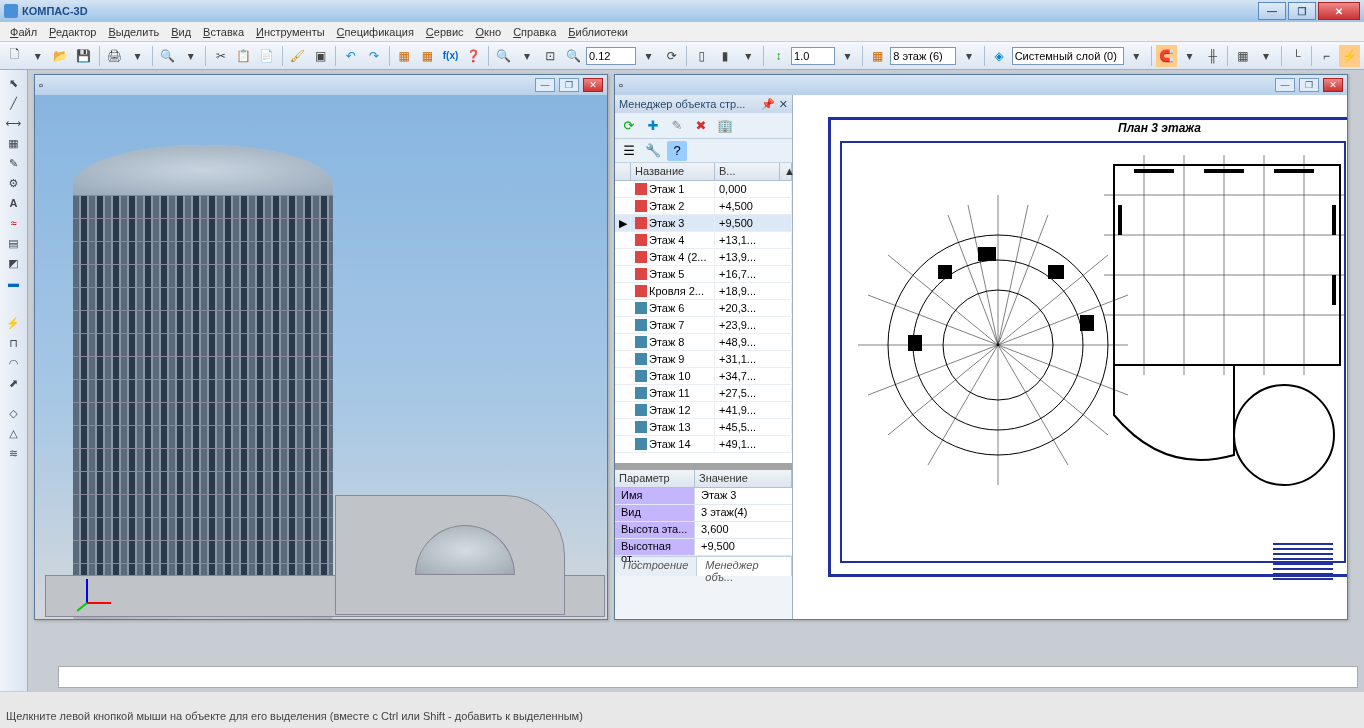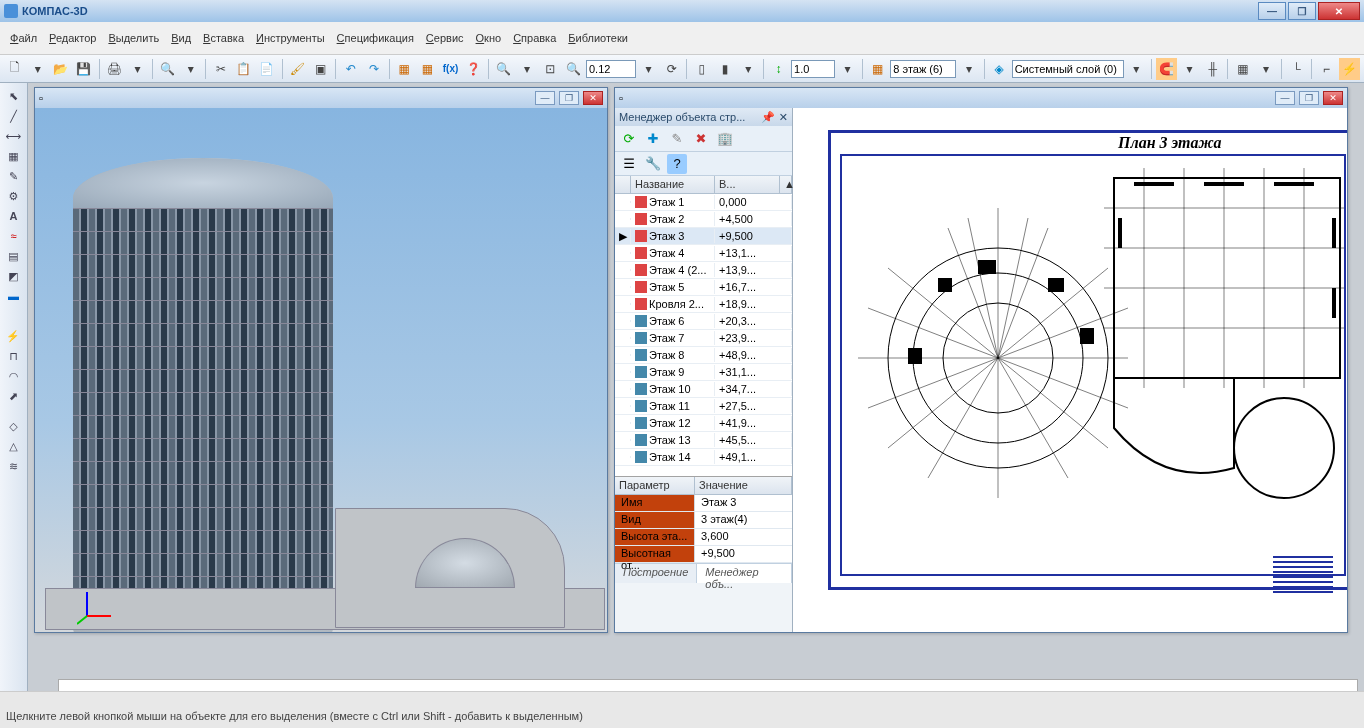--- a/index.html
+++ b/index.html
@@ -4,21 +4,21 @@
 <style>
 * { box-sizing: border-box; margin: 0; padding: 0; font-family: Tahoma, sans-serif; font-size: 11px; }
 body { background: #e8e8e8; width: 1364px; height: 728px; overflow: hidden; }
 
 .titlebar { height: 22px; background: linear-gradient(to bottom, #d5e3f3, #9ec3e8); display: flex; align-items: center; padding: 0 4px; color: #1a4d8a; font-weight: bold; }
 .titlebar .logo { width: 14px; height: 14px; background: #4a90d9; border-radius: 2px; margin-right: 4px; }
 .titlebar .spacer { flex: 1; }
 .winbtn { width: 28px; height: 18px; margin-left: 2px; display: inline-flex; align-items: center; justify-content: center; border: 1px solid #5a8ac0; background: linear-gradient(to bottom,#e0ecf8,#b8d0ea); color: #3a5a80; font-weight: bold; font-size: 10px; }
 .winbtn.close { background: linear-gradient(to bottom,#e88,#c33); border-color: #a22; color: #fff; width: 42px; }
 
-.menubar { height: 20px; background: #f0f0f0; display: flex; align-items: center; padding: 16px 4px; border-bottom: 1px solid #ccc; }
+.menubar { height: 20px; background: #f0f0f0; display: flex; align-items: center; padding: 3px 4px; border-bottom: 1px solid #ccc; }
 .menu-item { padding: 2px 6px; color: #333; }
 .menu-item u { text-decoration: underline; }
 
 .toolbar { height: 28px; background: linear-gradient(to bottom,#f5f8fc,#dce6f2); border-bottom: 1px solid #a0b0c0; display: flex; align-items: center; padding: 0 4px; gap: 2px; }
 .tbbtn { width: 22px; height: 22px; display: inline-flex; align-items: center; justify-content: center; border: 1px solid transparent; font-size: 12px; color: #444; cursor: pointer; }
 .sep { width: 1px; height: 20px; background: #b0c0d0; margin: 0 2px; }
 .tbdrop { height: 18px; border: 1px solid #7a99b8; background: #fff; padding: 0 2px; font-size: 11px; }
 
 .workspace { position: relative; height: 636px; background: #d0d4d8; display: flex; }
 .leftbar { width: 28px; background: linear-gradient(to right,#f0f4fa,#dae4f0); border-right: 1px solid #a0b0c0; display: flex; flex-direction: column; align-items: center; padding-top: 4px; gap: 2px; }
@@ -47,29 +47,29 @@
 .grid-header { height: 18px; background: linear-gradient(to bottom,#f0f4f8,#dce4ee); border-bottom: 1px solid #b0c0d0; display: flex; }
 .grid-header > div { border-right: 1px solid #b0c0d0; padding: 2px 4px; font-size: 11px; color: #333; }
 .grid-body { overflow-y: auto; background: #fff; }
 .grid-row { height: 17px; display: flex; border-bottom: 1px solid #e8eef4; align-items: center; }
 .grid-row > div { border-right: 1px solid #e8eef4; padding: 1px 4px; font-size: 11px; display: flex; align-items: center; }
 .grid-row .icon { width: 12px; height: 12px; margin-right: 2px; display: inline-block; }
 .ic-red { background: #d44; }
 .ic-blue { background: #48a; }
 .grid-row.sel { background: #dce8f5; }
 
-.props { border-top: 1px solid #a3a3a3; }
+.props { border-top: 7px solid #a3a3a3; }
 .prop-row { height: 17px; display: flex; border-bottom: 1px solid #e0e8f0; background: #fff; }
 .prop-row > div { padding: 1px 6px; font-size: 11px; }
-.prop-row > div:first-child { width: 80px; border-right: 1px solid #d0d8e0; background: #c2410c; }
+.prop-row > div:first-child { width: 80px; border-right: 1px solid #d0d8e0; background: #c4b5fd; }
 
 .planview { background: #fff; position: relative; overflow: hidden; }
 .planframe { position: absolute; border: 3px solid #2030a0; }
 .planinner { position: absolute; border: 2px solid #2030a0; }
-.plantitle { position: absolute; font-family: Liberation Serif, serif; font-size: 16px; font-weight: bold; font-style: italic; }
+.plantitle { position: absolute; font-family: Liberation Sans, sans-serif; font-size: 12px; font-weight: bold; font-style: italic; }
 
 .tabbar { height: 20px; background: #e8eef5; border-top: 1px solid #c0d0e0; display: flex; }
 .tab { padding: 2px 8px; border-right: 1px solid #c0d0e0; font-size: 11px; color: #555; font-style: italic; }
 .tab.active { background: #fff; }
 
 .statusbar { position: absolute; bottom: 0; left: 0; right: 0; height: 18px; background: #e8e8e8; border-top: 1px solid #ccc; padding: 18px 6px; font-size: 11px; color: #444; }
 .cmdbar { position: absolute; bottom: 18px; left: 30px; right: 6px; height: 22px; background: #fff; border: 1px solid #aaa; }
 
 svg.plan-circle { position: absolute; }
 </style>

